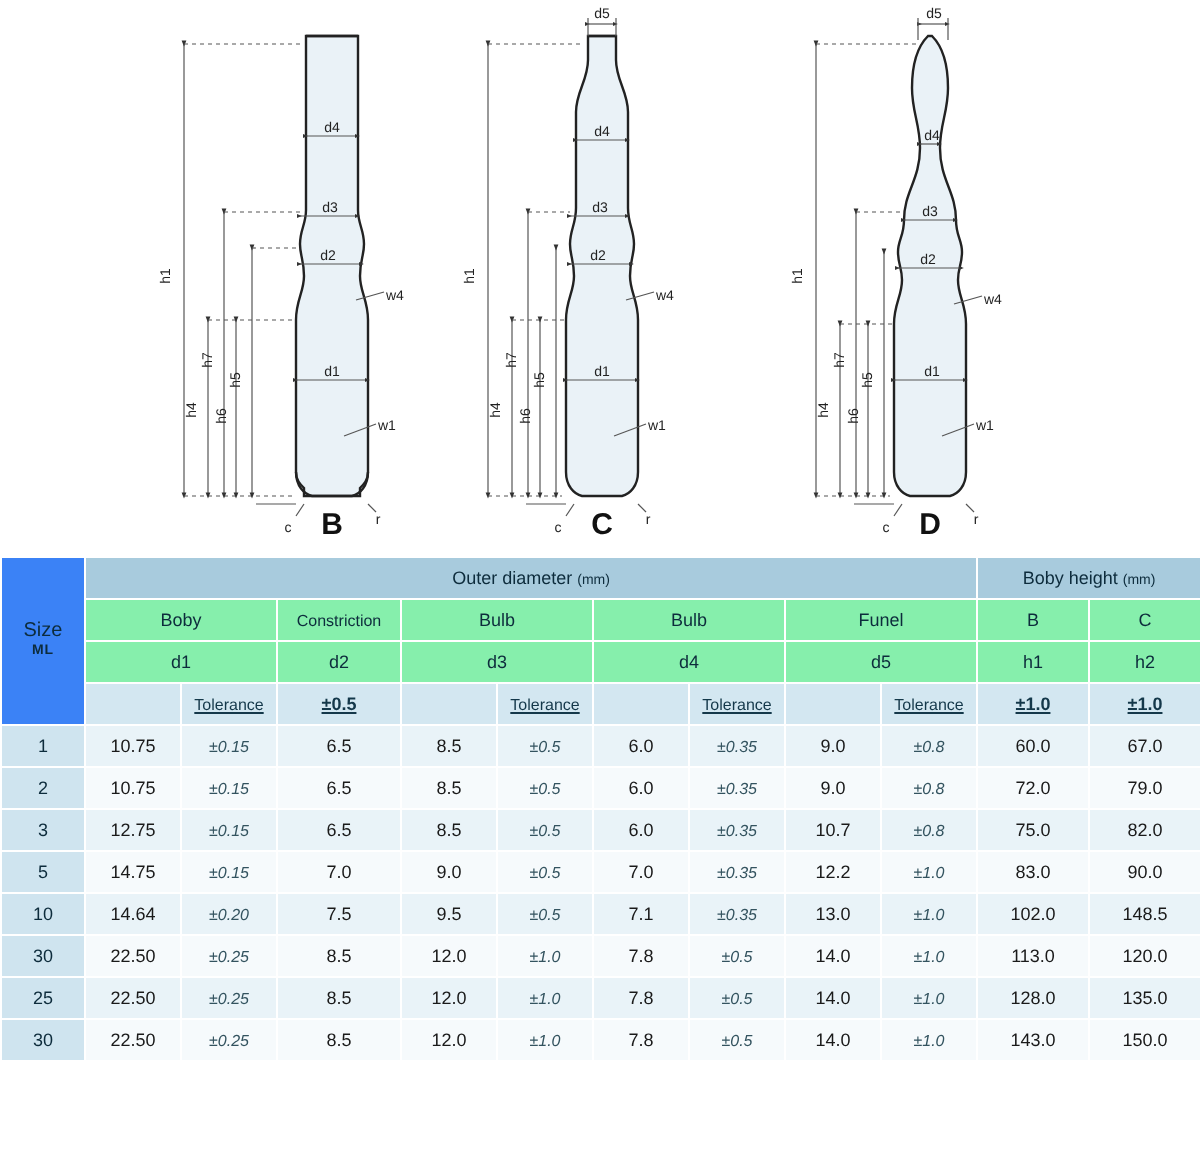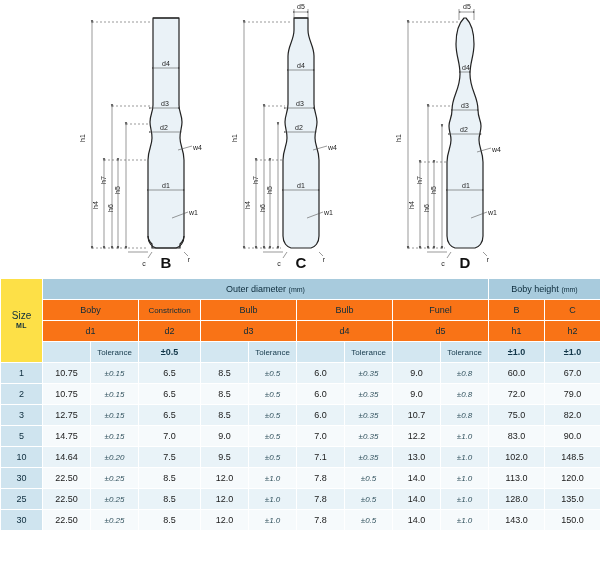--- a/index.html
+++ b/index.html
@@ -47,32 +47,33 @@
     padding: 0;
     height: 20px;
     font-weight: normal;
   }
   .hdr {
     background: #a8cbdd;
     font-weight: bold;
     color: #0d2c3c;
   }
   .hdr-sub {
-    background: #f97316;
+    background: #86efac;
     font-weight: bold;
     color: #0d2c3c;
     margin-top: 36px;
   }
   .hdr-tol {
     background: #d3e7f1;
     color: #14384a;
     font-size: 8px;
+    text-decoration: underline;
   }
   .size-cell {
-    background: #fde047;
+    background: #3b82f6;
     font-weight: bold;
     color: #0d2c3c;
     font-size: 10px;
     line-height: 1.25;
   }
   .row-odd td { background: #e9f3f8; }
   .row-even td { background: #f6fafc; }
   .row-lbl {
     font-weight: bold;
     background: #cfe4ef !important;

